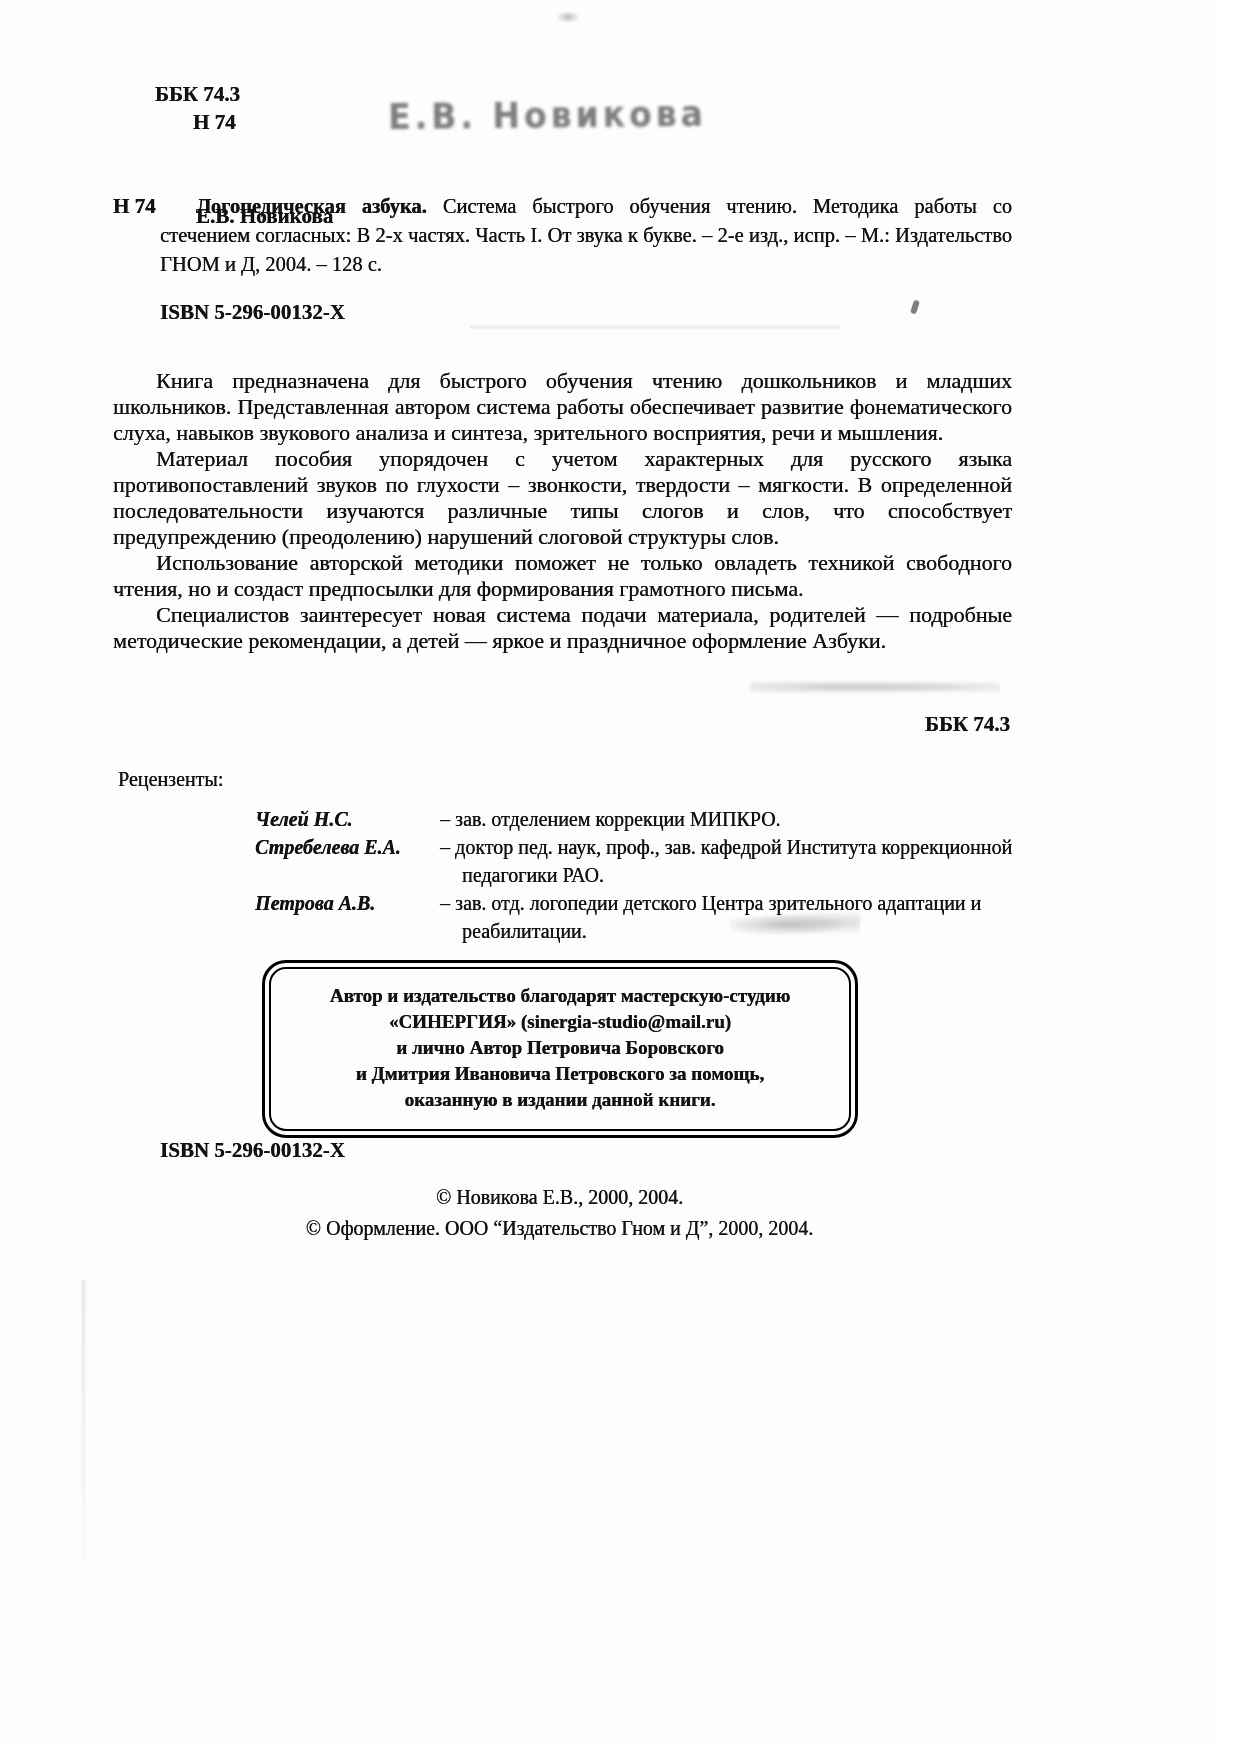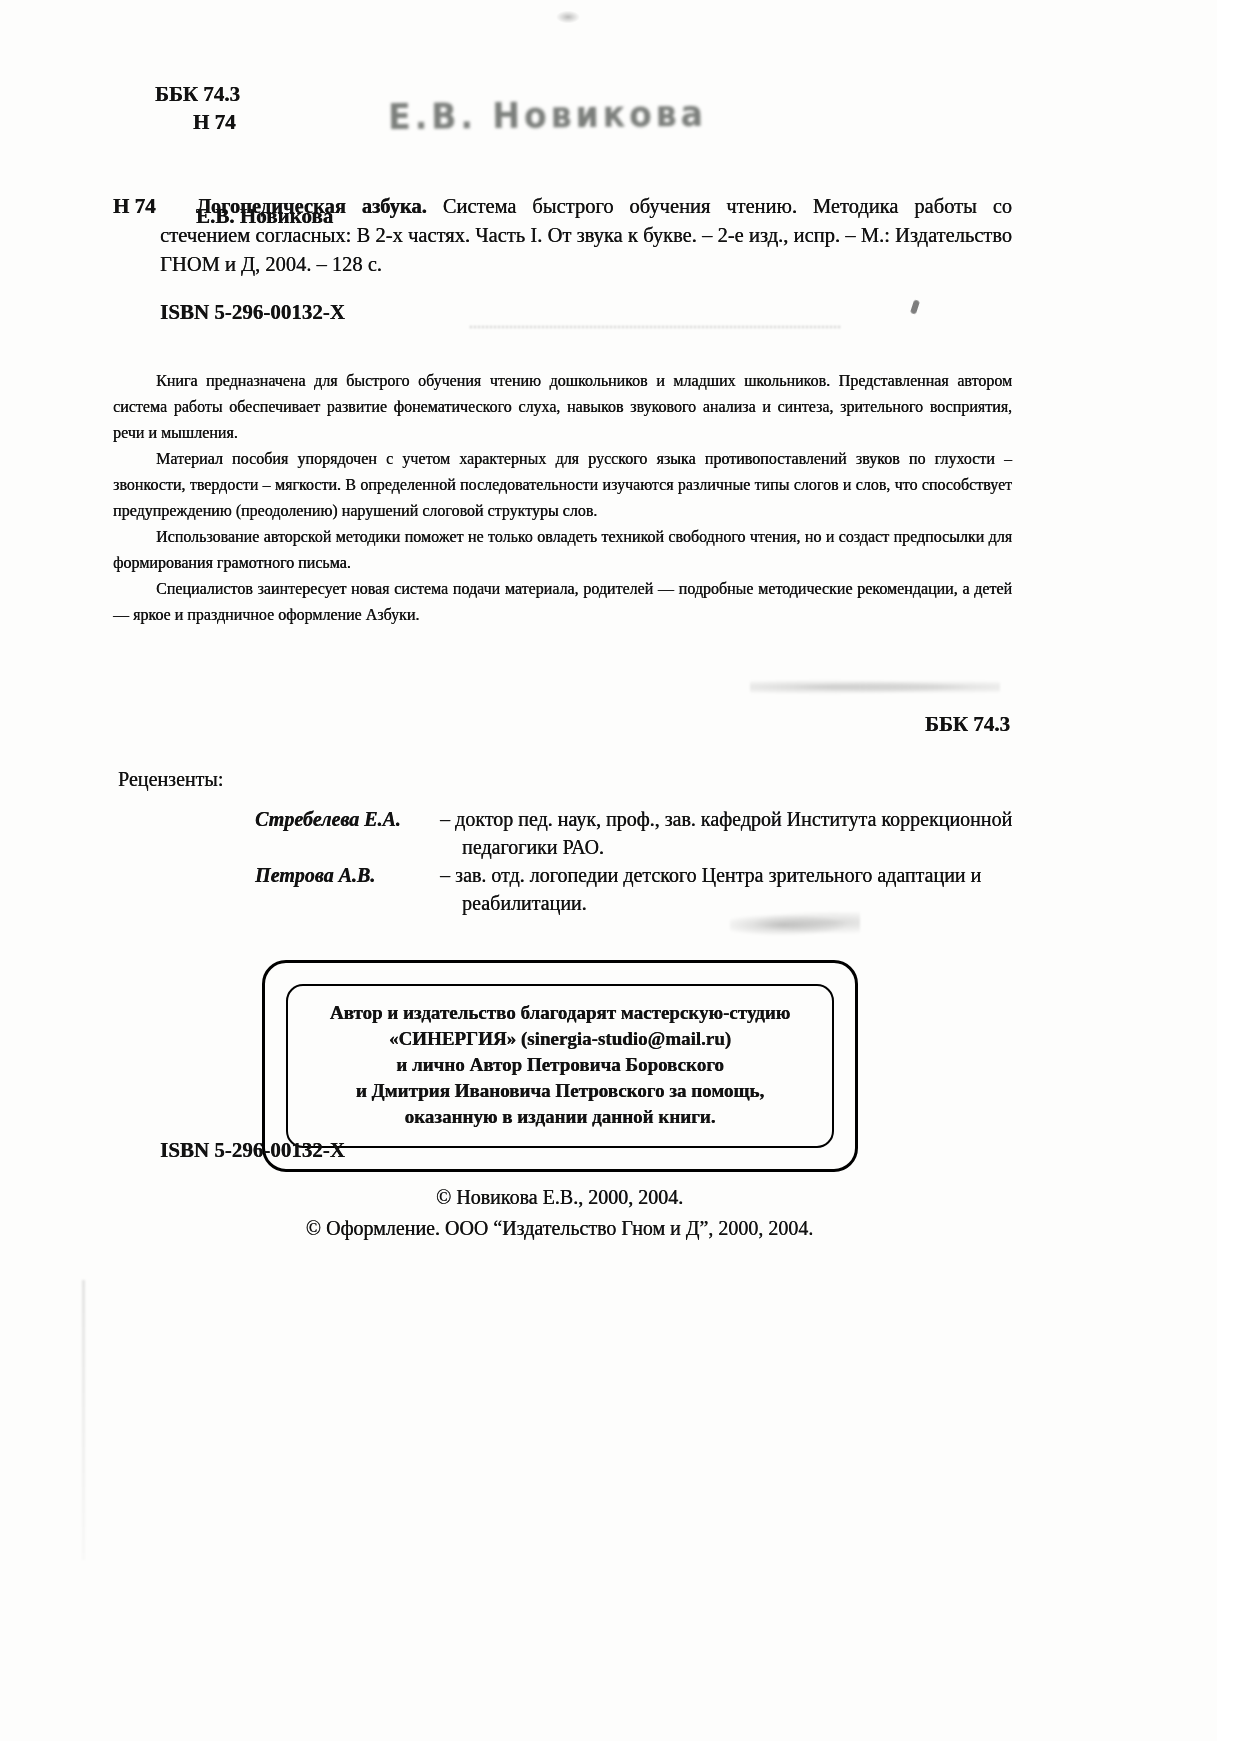--- a/index.html
+++ b/index.html
@@ -37,37 +37,37 @@
     position: absolute; left: 160px; top: 192px; width: 852px;
     font-size: 20.5px; line-height: 29px; text-align: justify; text-indent: 36px;
   }
   .bib-entry .bib-title { font-weight: bold; }
 
   .isbn-top { position: absolute; left: 160px; top: 300px; font-size: 21px; font-weight: bold; }
 
   
   .annotation {
     position: absolute; left: 113px; top: 368px; width: 899px;
-    font-size: 16px; line-height: 26px; text-align: justify;
+    font-size: 22px; line-height: 26px; text-align: justify;
   }
   .annotation p { text-indent: 43px; }
 
   .bbk-right { position: absolute; left: 113px; top: 712px; width: 897px; text-align: right; font-size: 21px; font-weight: bold; }
 
   
   .reviewers { position: absolute; left: 118px; top: 765px; width: 905px; font-size: 20px; line-height: 28px; }
   .reviewers-label { margin-bottom: 12px; }
   .rev-grid { display: grid; grid-template-columns: 137px 185px 1fr; }
   .rev-grid .g-name { grid-column: 2; font-weight: bold; font-style: italic; white-space: nowrap; }
   .rev-grid .g-desc { grid-column: 3; padding-left: 22px; text-indent: -22px; }
 
   
   .ack-outer {
     position: absolute; left: 262px; top: 960px; width: 596px;
-    border: 3.5px solid #000; border-radius: 24px; padding: 21px; background: transparent;
+    border: 3.5px solid #000; border-radius: 24px; padding: 4px; background: transparent;
   }
   .ack-inner {
     border: 2px solid #000; border-radius: 17px;
     padding: 14px 16px 16px;
     text-align: center; font-weight: bold; font-size: 19px; line-height: 26px;
   }
 
   .isbn-bottom { position: absolute; left: 160px; top: 1138px; font-size: 21px; font-weight: bold; }
 
   .copyrights { position: absolute; left: 111px; top: 1182px; width: 897px; text-align: center; font-size: 20px; line-height: 31px; }
@@ -129,20 +129,25 @@
     <p>Использование авторской методики поможет не только овладеть техникой свободного чтения, но и создаст предпосылки для формирования грамотного письма.</p>
     <p>Специалистов заинтересует новая система подачи материала, родителей — подробные методические рекомендации, а детей — яркое и праздничное оформление Азбуки.</p>
   </div>
 
   <div class="bbk-right">ББК 74.3</div>
 
   <div class="reviewers">
     <div class="reviewers-label">Рецензенты:</div>
     <div class="rev-grid">
       <span></span>
+      <span class="g-name">Челей Н.С.</span>
+      <span class="g-desc">– зав. отделением коррекции МИПКРО.</span>
+    </div>
+    <div class="rev-grid">
+      <span></span>
       <span class="g-name">Стребелева Е.А.</span>
       <span class="g-desc">– доктор пед. наук, проф., зав. кафедрой Института коррекционной педагогики РАО.</span>
     </div>
     <div class="rev-grid">
       <span></span>
       <span class="g-name">Петрова А.В.</span>
       <span class="g-desc">– зав. отд. логопедии детского Центра зрительного адаптации и реабилитации.</span>
     </div>
   </div>
 

